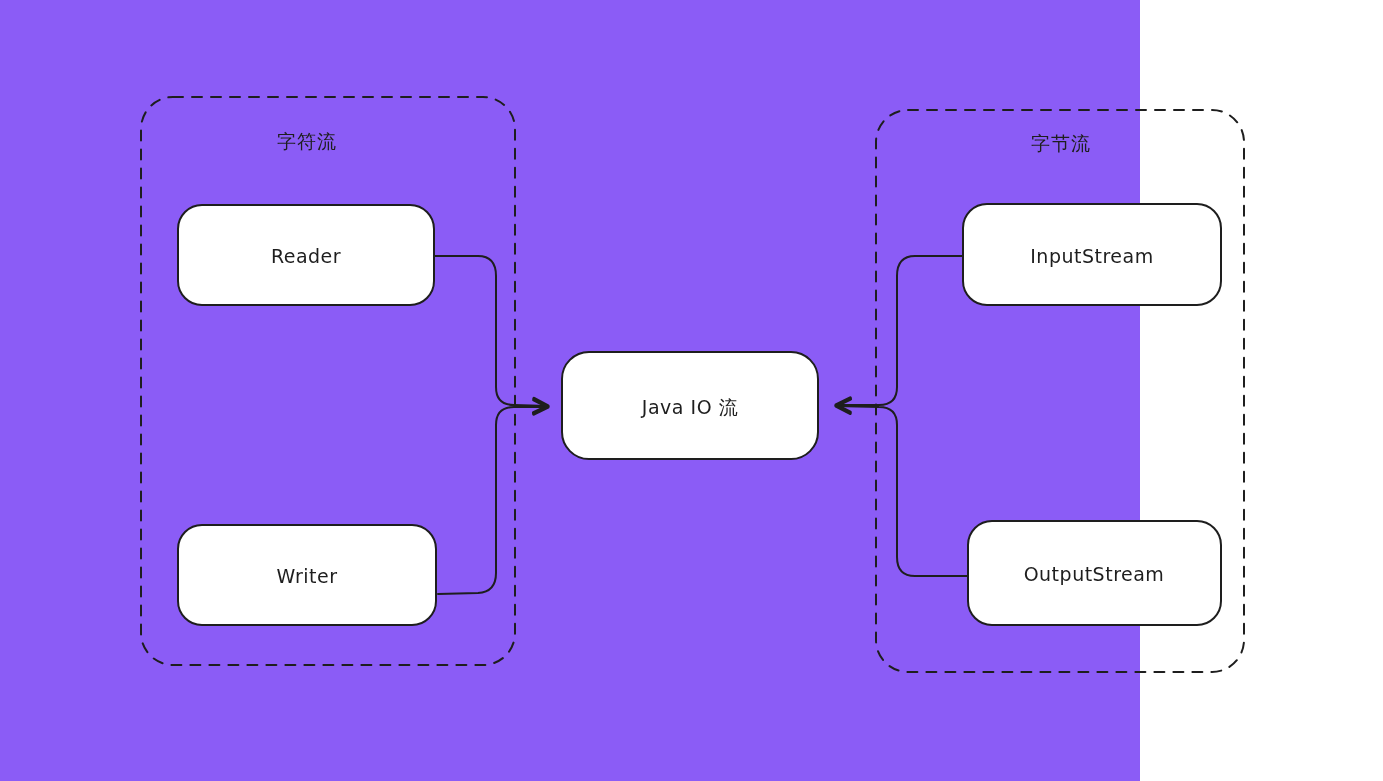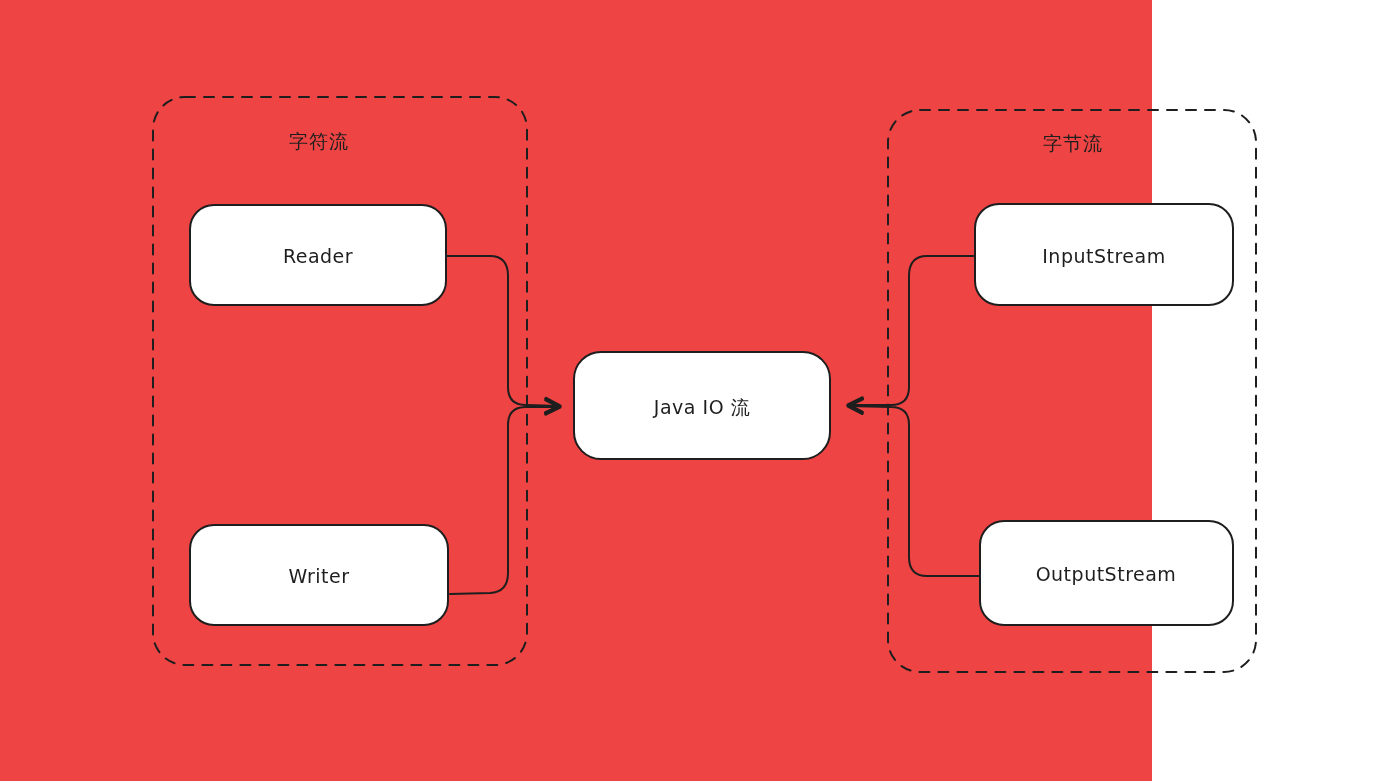--- a/index.html
+++ b/index.html
@@ -8,22 +8,21 @@
     background: #ffffff;
     width: 1383px;
     height: 781px;
     overflow: hidden;
     font-family: "DejaVu Sans", sans-serif;
   }
   .canvas-wrap {
     position: relative;
     width: 1140px;
     height: 781px;
-    background: #ef4444;
-    padding-left: 12px;
+    background: #8b5cf6;
   }
   svg {
     display: block;
   }
   .shape {
     fill: #ffffff;
     stroke: #1e1e1e;
     stroke-width: 2;
   }
   .group-box {

